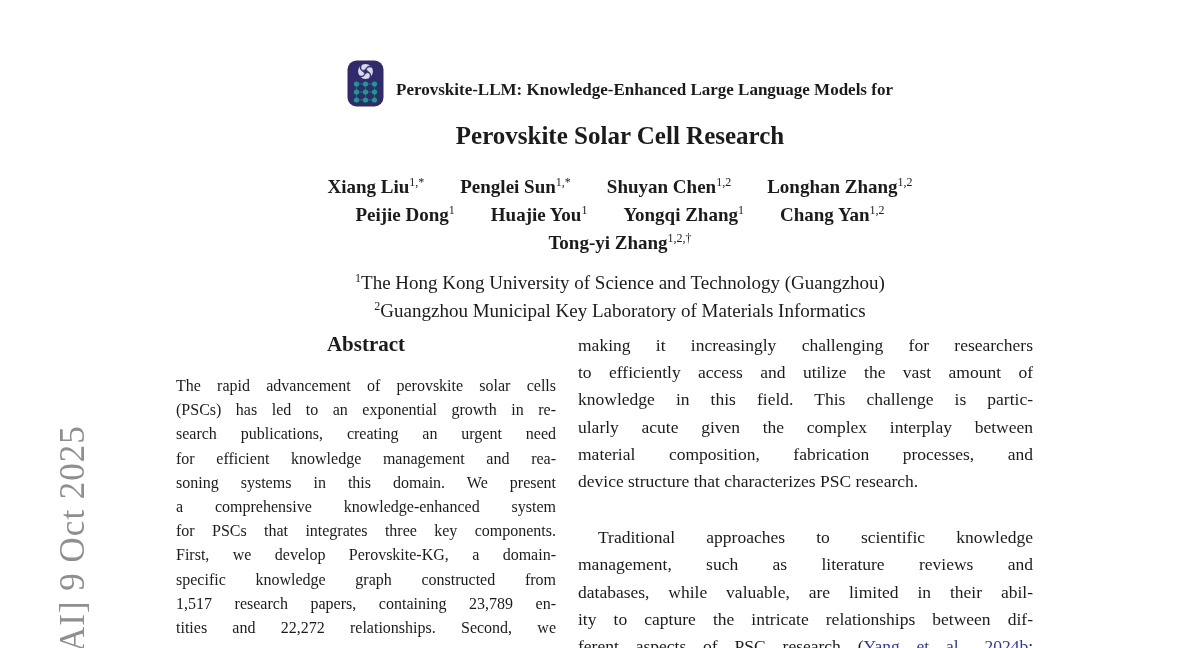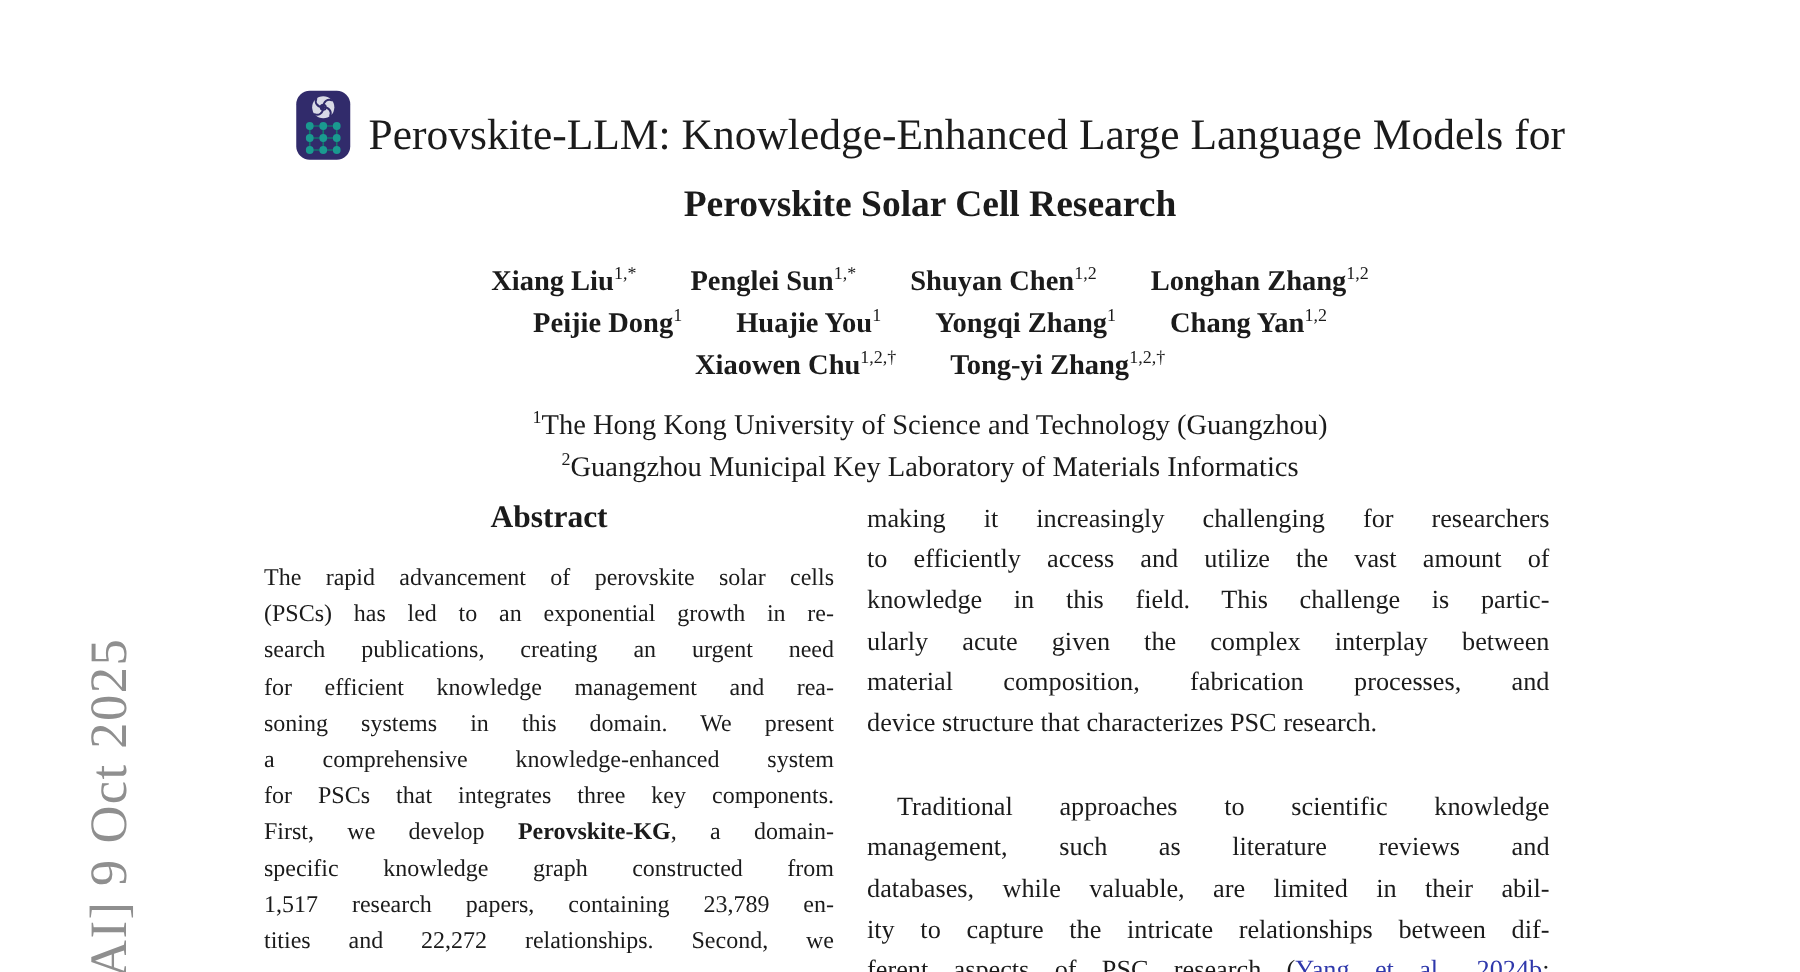--- a/index.html
+++ b/index.html
@@ -9,41 +9,41 @@
   }
   
   .watermark{
     position:absolute;left:53px;top:652px;
     transform:rotate(-90deg);transform-origin:0 0;
     font-size:35px;color:#8f8f8f;white-space:nowrap;letter-spacing:1px;
   }
   
   .header{position:absolute;left:140px;top:60px;width:960px;}
   .title-row{display:flex;justify-content:center;align-items:center;gap:12px;line-height:34px;}
-  .title-text{font-size:29px;font-weight:normal;white-space:nowrap;}
+  .title-text{font-size:17px;font-weight:bold;white-space:nowrap;}
   .title-line2{text-align:center;font-size:25px;font-weight:bold;line-height:34px;}
   .logo{flex:0 0 auto;}
   .authors{margin-top:20px;}
   .author-row{display:flex;justify-content:center;gap:36px;line-height:28px;}
   .author{font-weight:bold;font-size:19px;white-space:nowrap;}
   .author sup, .affil sup{font-weight:normal;font-size:12px;line-height:0;}
   .affils{margin-top:12px;}
   .affil{text-align:center;font-size:19px;line-height:28px;}
   
   .abstract{position:absolute;left:176px;top:331px;width:380px;}
   .abstract-heading{text-align:center;font-weight:bold;font-size:21px;line-height:26px;}
   .abstract-body{margin-top:17px;font-size:16px;}
   .aline{line-height:24.2px;text-align:justify;text-align-last:justify;white-space:nowrap;}
   
   .rightcol{position:absolute;left:578px;top:332px;width:455px;height:316px;overflow:hidden;font-size:17.5px;}
   .rline{line-height:27.2px;text-align:justify;text-align-last:justify;white-space:nowrap;}
   .rline.para-end{text-align-last:left;}
   .rline.indent{text-indent:20px;margin-top:29px;}
   .cite{color:#2f38ab;cursor:pointer;}
-  b{font-weight:bold;}
+  b{font-weight:normal;}
 </style>
 </head>
 <body>
 
 <div class="page">
 
   <div class="watermark">AI] 9 Oct 2025</div>
 
   <div class="header">
     <div class="title-row">
@@ -90,21 +90,20 @@
         <span class="author"><span>Shuyan Chen</span><sup>1,2</sup></span>
         <span class="author"><span>Longhan Zhang</span><sup>1,2</sup></span>
       </div>
       <div class="author-row">
         <span class="author"><span>Peijie Dong</span><sup>1</sup></span>
         <span class="author"><span>Huajie You</span><sup>1</sup></span>
         <span class="author"><span>Yongqi Zhang</span><sup>1</sup></span>
         <span class="author"><span>Chang Yan</span><sup>1,2</sup></span>
       </div>
       <div class="author-row">
-        <span class="author"><span>Xiaowen Chu</span><sup>1,2,†</sup></span>
         <span class="author"><span>Tong-yi Zhang</span><sup>1,2,†</sup></span>
       </div>
     </div>
 
     <div class="affils">
       <div class="affil"><sup>1</sup><span>The Hong Kong University of Science and Technology (Guangzhou)</span></div>
       <div class="affil"><sup>2</sup><span>Guangzhou Municipal Key Laboratory of Materials Informatics</span></div>
     </div>
   </div>
 

